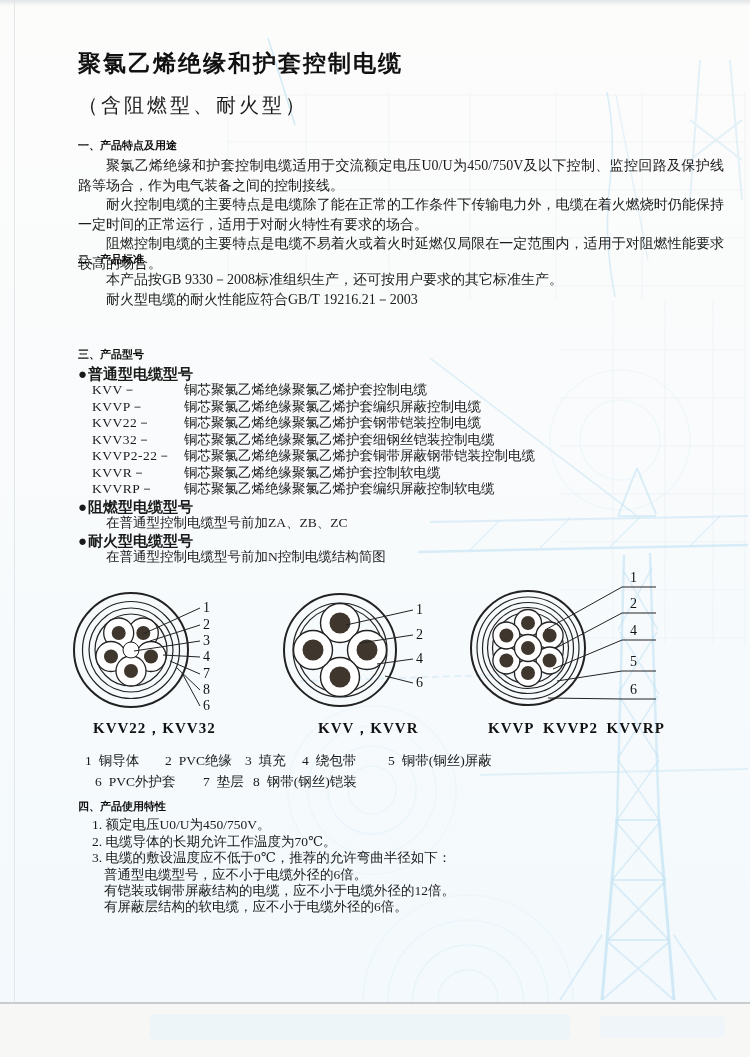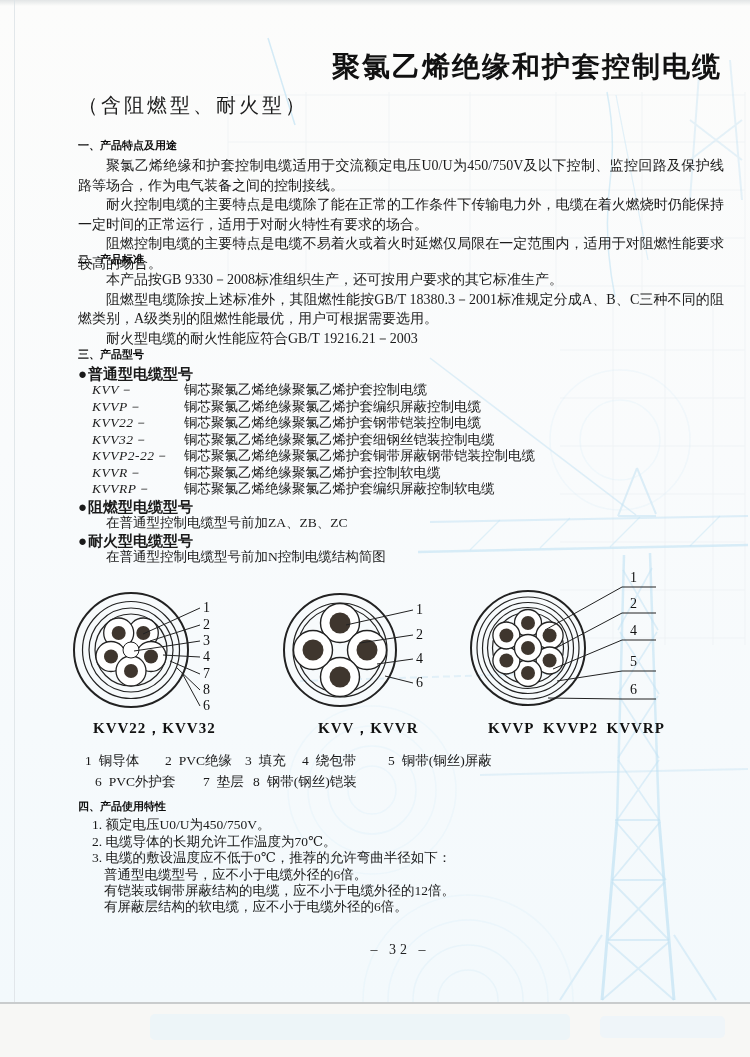--- a/index.html
+++ b/index.html
@@ -17,39 +17,39 @@
   }
   .top-shade{position:absolute;left:0;top:0;width:750px;height:6px;
     background:linear-gradient(#e2e5e6,rgba(255,255,255,0));}
   .edge-left{position:absolute;left:14px;top:0;width:1px;height:1002px;background:#dde3e6;opacity:.85;}
   .below-page{position:absolute;left:0;top:1004px;width:750px;height:53px;background:#f7f7f5;}
   .ghost-bar{position:absolute;top:10px;left:150px;width:420px;height:26px;background:#e8f3fa;border-radius:5px;opacity:.7;}
   .ghost-bar2{position:absolute;top:12px;left:600px;width:125px;height:22px;background:#eaf4fb;border-radius:5px;opacity:.6;}
   svg.watermark{position:absolute;left:0;top:0;z-index:0;}
   .content-layer{position:absolute;left:0;top:0;width:750px;height:1002px;z-index:1;}
 
-  .doc-title{position:absolute;left:78px;width:644px;top:48px;text-align:right;
+  .doc-title{position:absolute;left:78px;width:644px;top:48px;text-align:left;
     font-family:"Liberation Sans","DejaVu Sans",sans-serif;font-weight:bold;
-    font-size:28px;letter-spacing:2px;color:#111;}
+    font-size:23px;letter-spacing:2px;color:#111;}
   .doc-subtitle{position:absolute;left:78px;width:644px;top:92px;text-align:left;
     font-size:20px;letter-spacing:3px;color:#1c1c1c;}
 
   .sec{position:absolute;left:78px;width:646px;}
   .sec h2{margin:0 0 3px 0;font-family:"Liberation Sans","DejaVu Sans",sans-serif;
     font-weight:bold;font-size:11px;color:#0e0e0e;}
   .sec p{margin:0;font-size:14px;line-height:19.5px;text-align:justify;text-indent:2em;}
 
   #sec-features{top:138px;}
   #sec-standards{top:252px;}
 
   #sec-models{top:346px;font-size:13.5px;line-height:16.5px;}
   .grp-title{margin-top:1px;font-weight:bold;font-size:15px;}
   .grp-title .bullet{margin-right:1px;}
   .model-row{padding-left:14px;white-space:nowrap;}
-  .model-row .code{display:inline-block;min-width:92px;letter-spacing:.5px;font-style:italic;}
+  .model-row .code{display:inline-block;min-width:92px;letter-spacing:.5px;}
   .grp-note{padding-left:28px;}
 
   svg.diagrams{position:absolute;left:0;top:560px;z-index:2;}
   .dg-line{stroke:#222;stroke-width:1;fill:none;}
   .dg-ring{stroke:#222;fill:none;}
   .dg-text{font-family:"Liberation Serif","DejaVu Serif",serif;font-size:14px;fill:#111;}
   .dg-caption{font-family:"Liberation Serif","DejaVu Serif",serif;font-size:15px;font-weight:600;letter-spacing:1px;fill:#111;}
 
   #legend{top:750px;font-size:13.5px;}
   .legend-row{display:flex;line-height:21px;}
@@ -136,21 +136,20 @@
     <div class="sec" id="sec-features">
       <h2>一、产品特点及用途</h2>
       <p>聚氯乙烯绝缘和护套控制电缆适用于交流额定电压U0/U为450/750V及以下控制、监控回路及保护线路等场合，作为电气装备之间的控制接线。</p>
       <p>耐火控制电缆的主要特点是电缆除了能在正常的工作条件下传输电力外，电缆在着火燃烧时仍能保持一定时间的正常运行，适用于对耐火特性有要求的场合。</p>
       <p>阻燃控制电缆的主要特点是电缆不易着火或着火时延燃仅局限在一定范围内，适用于对阻燃性能要求较高的场合。</p>
     </div>
 
     <div class="sec" id="sec-standards">
       <h2>二、产品标准</h2>
       <p>本产品按GB 9330－2008标准组织生产，还可按用户要求的其它标准生产。</p>
-      <p>阻燃型电缆除按上述标准外，其阻燃性能按GB/T 18380.3－2001标准规定分成A、B、C三种不同的阻燃类别，A级类别的阻燃性能最优，用户可根据需要选用。</p>
       <p>耐火型电缆的耐火性能应符合GB/T 19216.21－2003</p>
     </div>
 
     <div class="sec" id="sec-models">
       <h2>三、产品型号</h2>
 
       <div class="grp-title">
         <span class="bullet">●</span><span>普通型电缆型号</span>
       </div>
       <div class="model-row">
@@ -333,20 +332,19 @@
       <h2>四、产品使用特性</h2>
       <div class="use-item">1. 额定电压U0/U为450/750V。</div>
       <div class="use-item">2. 电缆导体的长期允许工作温度为70℃。</div>
       <div class="use-item">3. 电缆的敷设温度应不低于0℃，推荐的允许弯曲半径如下：</div>
       <div class="use-sub">普通型电缆型号，应不小于电缆外径的6倍。</div>
       <div class="use-sub">有铠装或铜带屏蔽结构的电缆，应不小于电缆外径的12倍。</div>
       <div class="use-sub">有屏蔽层结构的软电缆，应不小于电缆外径的6倍。</div>
     </div>
 
 
-    <div class="page-number">– 32 –</div>
   </div>
 </div>
 
 <div class="below-page">
   <div class="ghost-bar"></div>
   <div class="ghost-bar2"></div>
 </div>
 
 </body></html>

